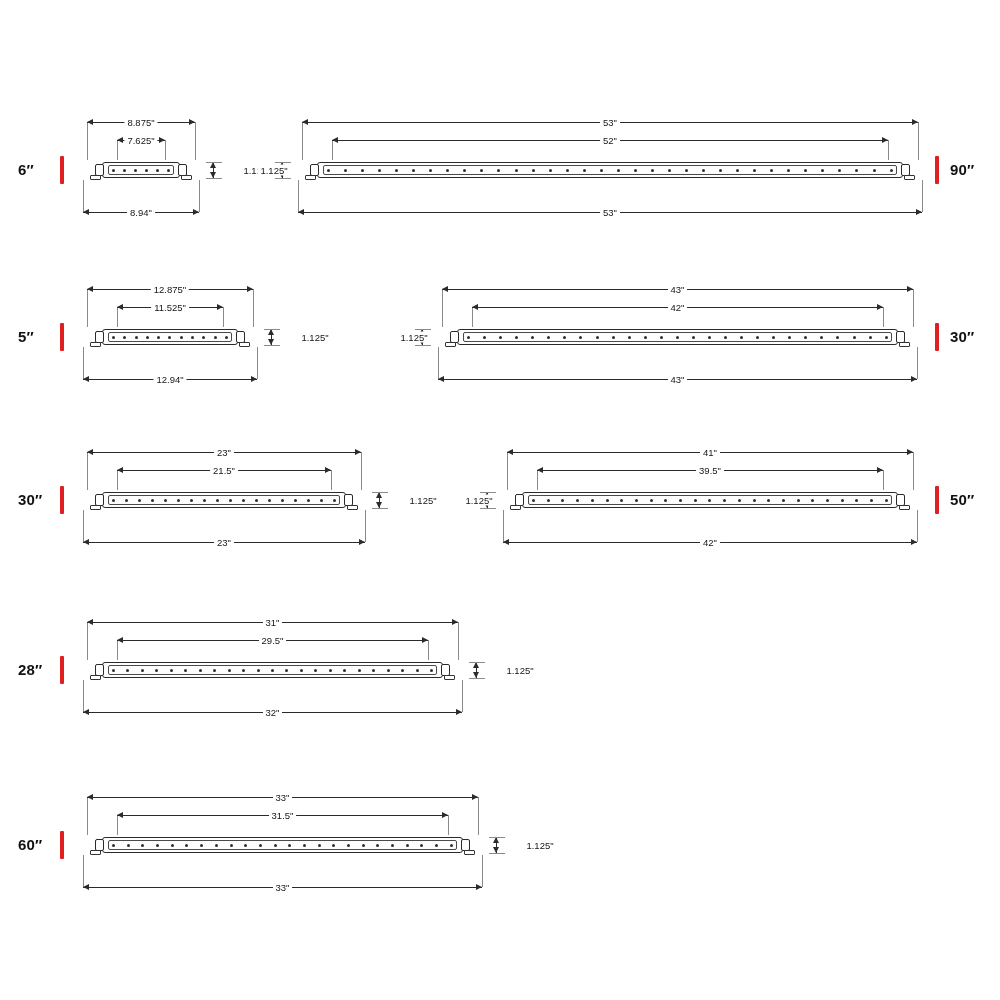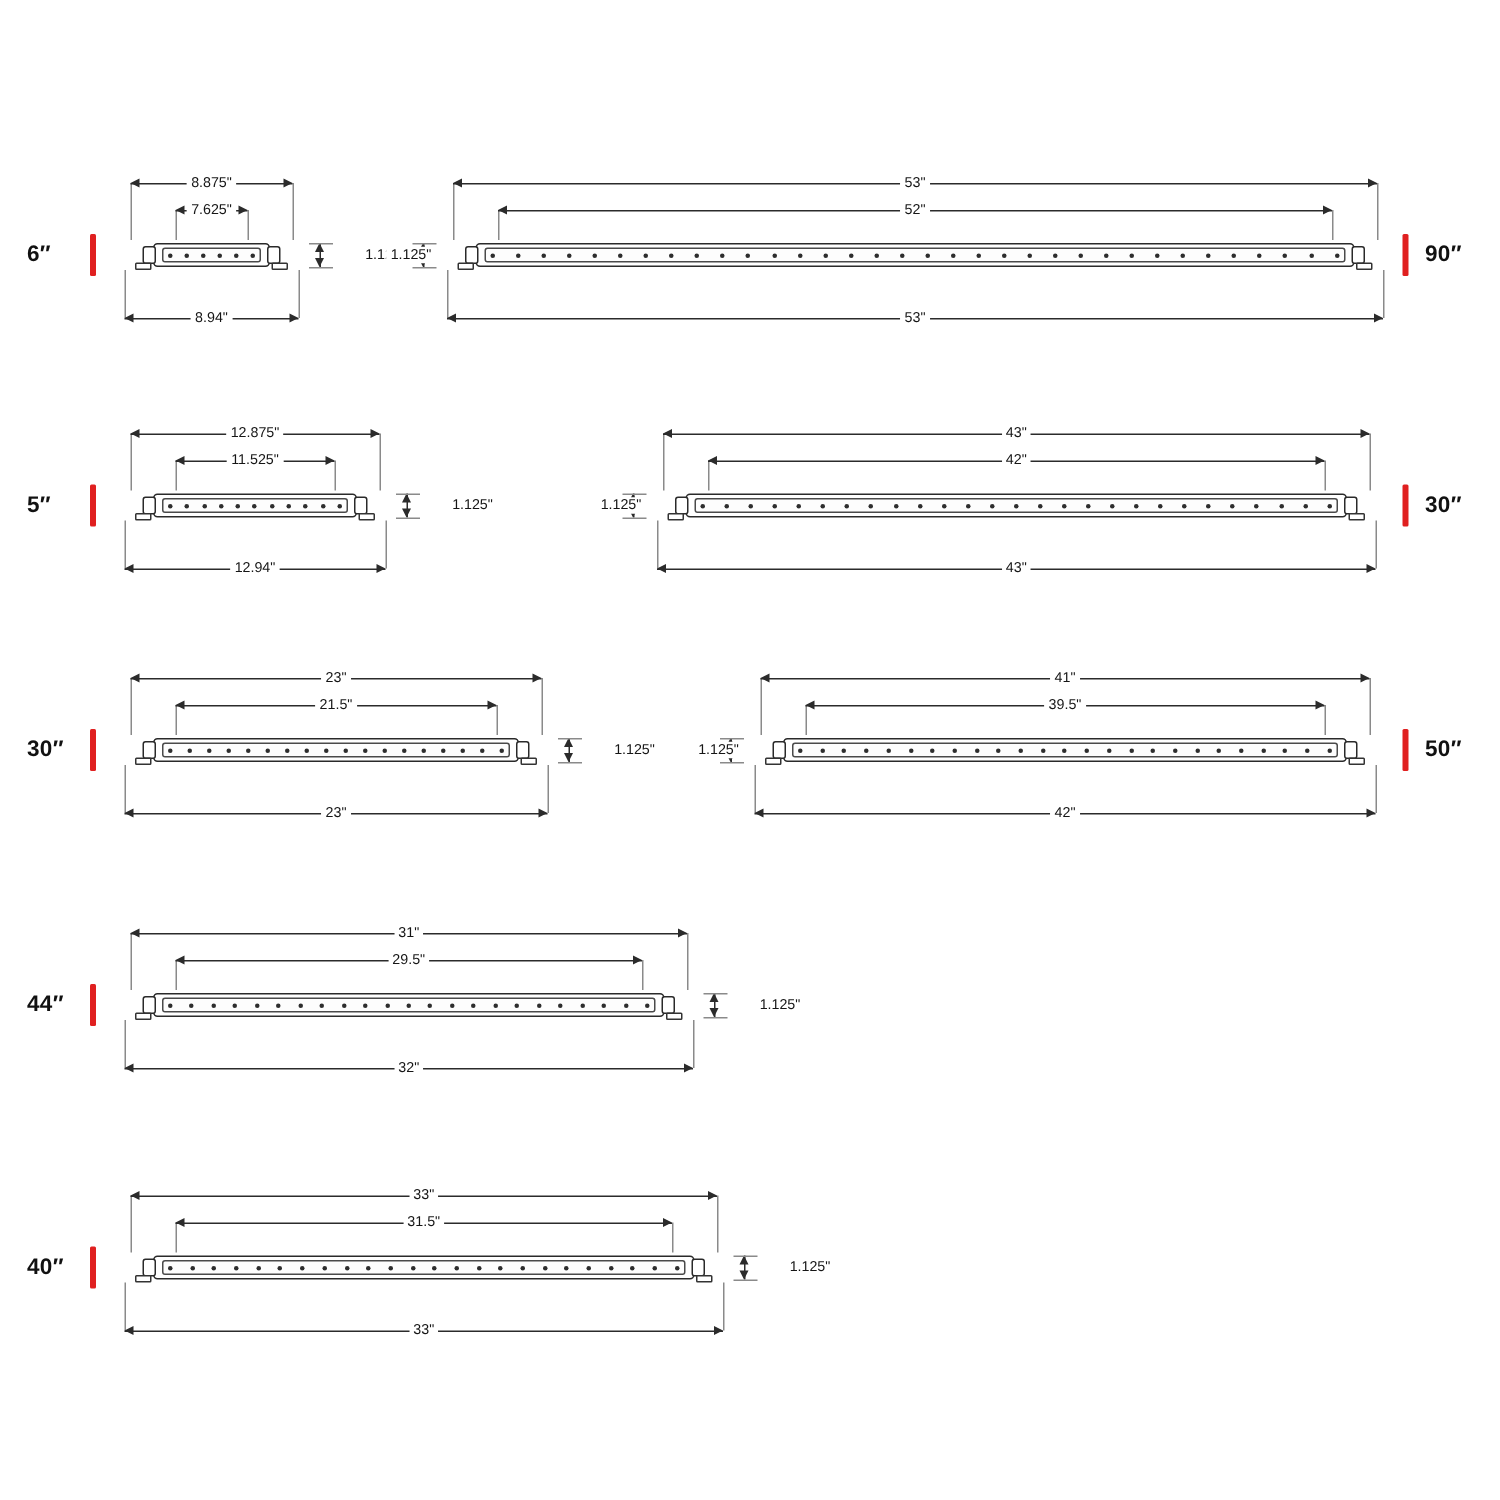--- a/index.html
+++ b/index.html
@@ -487,21 +487,21 @@
           <div class="led"></div>
           <div class="led"></div>
           <div class="led"></div>
           <div class="led"></div>
         </div>
         <div class="endcap" style="left: 0px; top: 2px; width: 9px; height: 12px;"></div>
         <div class="endcap" style="left: 346px; top: 2px; width: 9px; height: 12px;"></div>
         <div class="mount-tab" style="left: -5px; top: 13px; width: 11px; height: 5px;"></div>
         <div class="mount-tab" style="left: 349px; top: 13px; width: 11px; height: 5px;"></div>
       </div>
-      <div class="size-label" style="left: 18px; top: 661px;">44″</div>
+      <div class="size-label" style="left: 18px; top: 661px;">28″</div>
       <div class="size-bar" style="left: 60px; top: 656px; height: 28px;"></div>
       <div class="ext" style="left: 87px; top: 622px; height: 38px;"></div>
       <div class="ext" style="left: 458px; top: 622px; height: 38px;"></div>
       <div class="ext" style="left: 117px; top: 640px; height: 20px;"></div>
       <div class="ext" style="left: 428px; top: 640px; height: 20px;"></div>
       <div class="ext" style="left: 83px; top: 680px; height: 32px;"></div>
       <div class="ext" style="left: 462px; top: 680px; height: 32px;"></div>
       <div class="dim-line" style="left: 87px; top: 622px; width: 371px;"></div>
       <div class="arrow left" style="left: 87px; top: 619px;"></div>
       <div class="arrow right" style="left: 452px; top: 619px;"></div>
@@ -549,21 +549,21 @@
           <div class="led"></div>
           <div class="led"></div>
           <div class="led"></div>
           <div class="led"></div>
         </div>
         <div class="endcap" style="left: 0px; top: 2px; width: 9px; height: 12px;"></div>
         <div class="endcap" style="left: 366px; top: 2px; width: 9px; height: 12px;"></div>
         <div class="mount-tab" style="left: -5px; top: 13px; width: 11px; height: 5px;"></div>
         <div class="mount-tab" style="left: 369px; top: 13px; width: 11px; height: 5px;"></div>
       </div>
-      <div class="size-label" style="left: 18px; top: 836px;">40″</div>
+      <div class="size-label" style="left: 18px; top: 836px;">60″</div>
       <div class="size-bar" style="left: 60px; top: 831px; height: 28px;"></div>
       <div class="ext" style="left: 87px; top: 797px; height: 38px;"></div>
       <div class="ext" style="left: 478px; top: 797px; height: 38px;"></div>
       <div class="ext" style="left: 117px; top: 815px; height: 20px;"></div>
       <div class="ext" style="left: 448px; top: 815px; height: 20px;"></div>
       <div class="ext" style="left: 83px; top: 855px; height: 32px;"></div>
       <div class="ext" style="left: 482px; top: 855px; height: 32px;"></div>
       <div class="dim-line" style="left: 87px; top: 797px; width: 391px;"></div>
       <div class="arrow left" style="left: 87px; top: 794px;"></div>
       <div class="arrow right" style="left: 472px; top: 794px;"></div>

